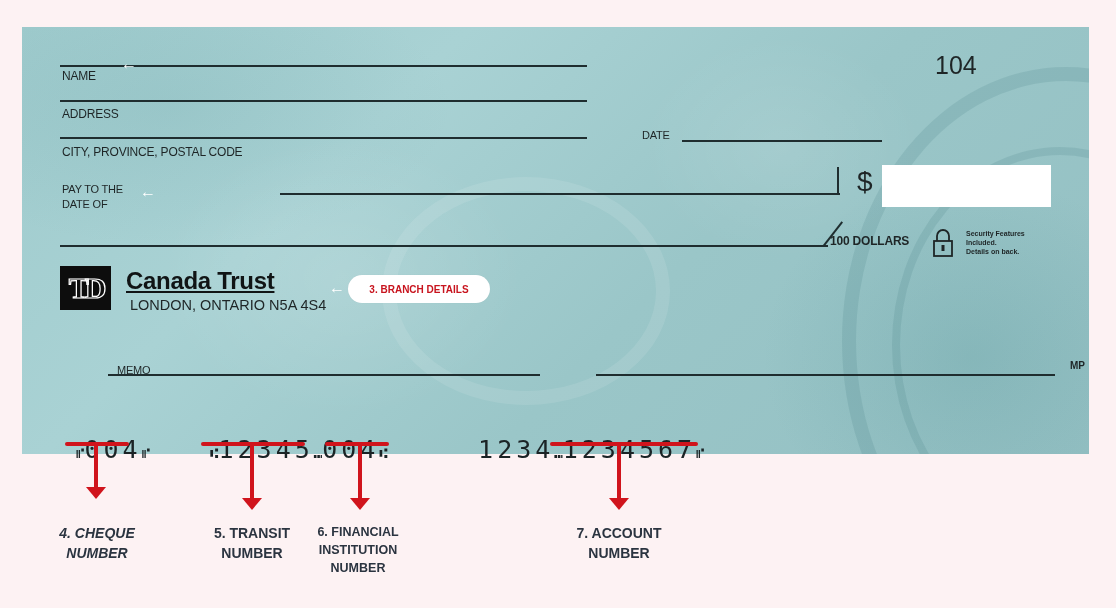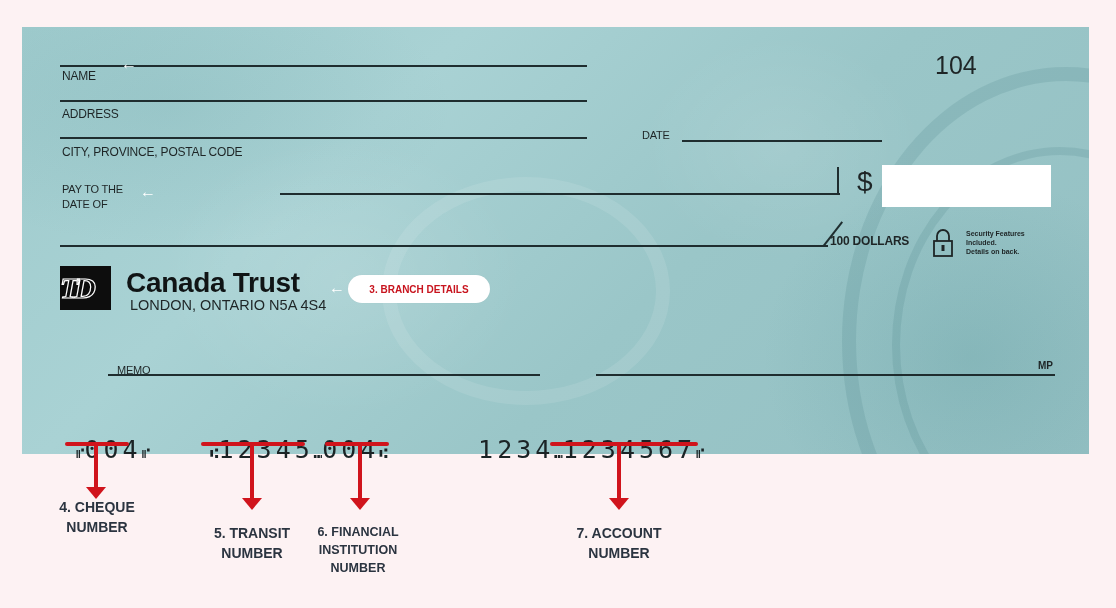--- a/index.html
+++ b/index.html
@@ -93,32 +93,32 @@
       <rect x="2" y="14" width="18" height="15" fill="none" stroke="#1e2526" stroke-width="1.8"></rect>
       <rect x="9.5" y="18" width="3" height="6" fill="#1e2526"></rect>
     </svg>
   </div>
   <div class="abs" style="left:944px; top:202px; font-size:7px; font-weight:bold; line-height:9px; color:#1e2526;">
     <div>Security Features</div>
     <div>Included.</div>
     <div>Details on back.</div>
   </div>
 
-  <div class="abs" style="left:38px; top:239px; width:51px; height:44px; background:#0d0d0d; display:flex; align-items:center; justify-content:flex-start;font-style:italic;">
+  <div class="abs" style="left:38px; top:239px; width:51px; height:44px; background:#0d0d0d; display:flex; align-items:center; justify-content:center;">
     <span style="font-family:'Liberation Serif', serif; font-size:30px; font-weight:bold; color:#0d0d0d; -webkit-text-stroke:1.2px #ffffff; letter-spacing:-4px;">TD</span>
   </div>
-  <div class="abs" style="left:104px; top:240px; font-size:28px; font-weight:bold; color:#101415; letter-spacing:-0.3px;">Canada Trust</div>
+  <div class="abs" style="left:104px; top:240px; font-size:24px; font-weight:bold; color:#101415; letter-spacing:-0.3px;text-decoration:underline;">Canada Trust</div>
   <div class="abs" style="left:108px; top:269px; font-size:14.5px; color:#1e2526; line-height:18px;">
     <div>LONDON, ONTARIO N5A 4S4</div>
   </div>
 
   <div class="lbl lbl-bold" style="left:55px; top:337px;padding-left:40px;">MEMO</div>
   <div class="line" style="left:86px; top:347px; width:432px;"></div>
   <div class="line" style="left:574px; top:347px; width:459px;"></div>
-  <div class="lbl" style="left:1016px; top:333px; font-size:10px; font-weight:bold;">MP</div>
+  <div class="lbl" style="left:1048px; top:333px; font-size:10px; font-weight:bold;">MP</div>
 
   <div class="pill-arrow" style="left:99px; top:29px;">←</div>
 
   <div class="pill-arrow" style="left:118px; top:157px;">←</div>
 
   <div class="pill" style="left:326px; top:248px; width:142px; height:28px; font-size:10px;">3. BRANCH DETAILS</div>
   <div class="pill-arrow" style="left:307px; top:253px;">←</div>
 </div>
 
 <div class="micr" style="left:38px;">
@@ -140,21 +140,21 @@
 <div class="red-head" style="left:242px; top:498px;"></div>
 
 <div class="red-bar" style="left:325px; top:442px; width:64px;"></div>
 <div class="red-stem" style="left:358px; top:444px; height:55px;"></div>
 <div class="red-head" style="left:350px; top:498px;"></div>
 
 <div class="red-bar" style="left:550px; top:442px; width:148px;"></div>
 <div class="red-stem" style="left:617px; top:444px; height:55px;"></div>
 <div class="red-head" style="left:609px; top:498px;"></div>
 
-<div class="cap" style="left:97px; top:497px;">
+<div class="cap" style="left:97px; top:523px;font-style:italic;">
   <div>4. CHEQUE</div>
   <div>NUMBER</div>
 </div>
 <div class="cap" style="left:252px; top:523px;">
   <div>5. TRANSIT</div>
   <div>NUMBER</div>
 </div>
 <div class="cap cap-small" style="left:358px; top:523px;">
   <div>6. FINANCIAL</div>
   <div>INSTITUTION</div>

